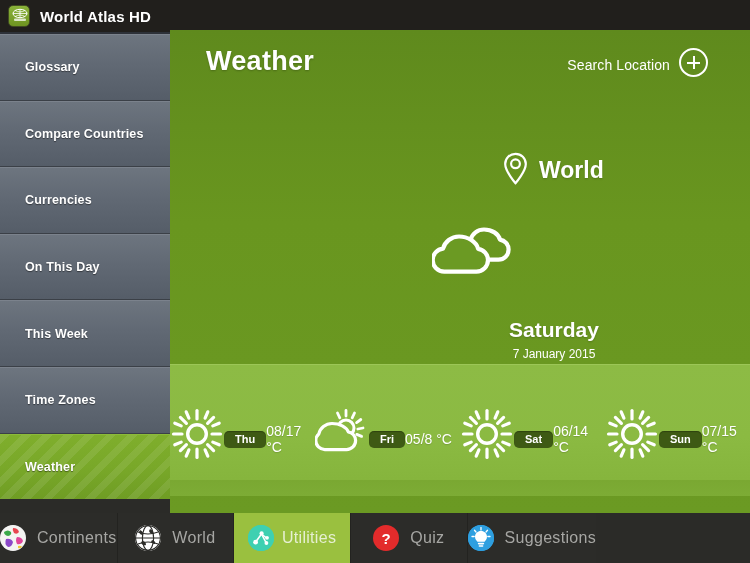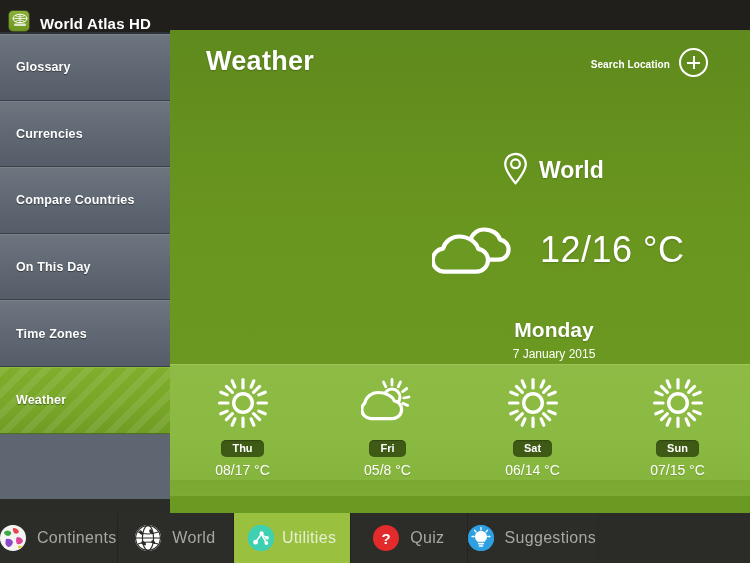--- a/index.html
+++ b/index.html
@@ -12,21 +12,21 @@
   #app {
     position: relative;
     width: 750px; height: 563px;
     background: #2b2b28;
   }
 
   
   #titlebar {
     position: absolute; left: 0; top: 0; width: 750px; height: 32px;
     background: #211f1c;
-    display: flex; align-items: flex-end;
+    display: flex; align-items: center;
   }
   #app-icon {
     width: 22px; height: 22px; margin-left: 8px; margin-right: 10px;
     border-radius: 5px;
     background: linear-gradient(to bottom, #8ab23a 0%, #6e9421 100%);
     border: 1px solid #404a21;
     position: relative; overflow: hidden;
     flex: none;
   }
   #app-icon svg { position: absolute; left: 2px; top: 1px; }
@@ -38,21 +38,21 @@
   
   #sidebar {
     position: absolute; left: 0; top: 32px; width: 170px; height: 481px;
     background: #5e6671;
     border-top: 2px solid #2d3138;
   }
   .side-item {
     position: relative;
     height: 66.6px;
     display: flex; align-items: center;
-    padding-left: 16px;
+    padding-left: 25px;
     color: #ffffff;
     font-size: 12.5px; font-weight: bold;
     letter-spacing: .15px;
     background: linear-gradient(to bottom, #6d757f 0%, #616974 45%, #555d68 100%);
     border-bottom: 1px solid #3b4047;
     border-top: 1px solid #7b828c;
     text-shadow: 0 1px 1px rgba(0,0,0,.45);
   }
   .side-item.active {
     background:
@@ -82,21 +82,21 @@
     color: #ffffff; font-size: 27px; font-weight: bold;
     letter-spacing: .3px;
     text-shadow: 0 1px 2px rgba(0,0,0,.22);
   }
   #search-location {
     position: absolute; right: 42px; top: 22px;
     display: flex; align-items: center; gap: 9px;
     cursor: pointer;
   }
   #search-location-label {
-    color: #ffffff; font-size: 10px; font-weight: bold;
+    color: #ffffff; font-size: 14px; font-weight: normal;
     letter-spacing: .1px;
   }
   .plus-circle {
     width: 29px; height: 29px; border-radius: 50%;
     border: 2.2px solid #ffffff;
     position: relative; flex: none;
     margin-top: -4px;
   }
   .plus-circle::before, .plus-circle::after {
     content: ""; position: absolute; background: #ffffff;
@@ -146,21 +146,21 @@
 
   
   #forecast {
     position: absolute; left: 0; top: 334px; width: 580px; height: 132px;
     background: linear-gradient(to bottom, #8dbb45 0%, #8bba42 55%, #84b33b 100%);
     border-top: 1px solid #9cc657;
     display: flex;
   }
   .fc-cell {
     flex: 1 1 0;
-    display: flex; flex-direction: column; align-items: center;
+    display: flex; flex-direction: row; align-items: center;
     padding-top: 11px;
   }
   .fc-day-pill {
     margin-top: 6px;
     background: #3e5a14;
     border-radius: 5px;
     padding: 2px 11px 3px 11px;
     color: #ffffff; font-size: 11px; font-weight: bold;
     box-shadow: inset 0 1px 1px rgba(0,0,0,.25);
   }
@@ -216,27 +216,30 @@
       </svg>
     </div>
     <div id="app-title">World Atlas HD</div>
   </div>
 
   <div id="sidebar">
     <div class="side-item">
         <span>Glossary</span>
       </div>
     <div class="side-item">
+        <span>Compare Countries</span>
+      </div>
+    <div class="side-item">
         <span>Currencies</span>
       </div>
     <div class="side-item">
-        <span>Compare Countries</span>
-      </div>
-    <div class="side-item">
         <span>On This Day</span>
+      </div>
+    <div class="side-item">
+        <span>This Week</span>
       </div>
     <div class="side-item">
         <span>Time Zones</span>
       </div>
     <div class="side-item active">
         <span>Weather</span>
       </div>
     <div id="sidebar-bottom-cap"></div>
   </div>
 
@@ -266,25 +269,24 @@
       <span>
         <svg width="86" height="52" viewBox="0 0 86 52">
           <path d="M52 7.5 C45.6 7.5 40.2 11.8 38.7 17.6 C33.6 18.1 29.6 22.4 29.6 27.6
                    C29.6 33.2 34.1 37.7 39.7 37.7 L66.5 37.7 C72.1 37.7 76.6 33.2 76.6 27.6
                    C76.6 22.5 72.8 18.3 67.9 17.6 C66.6 11.8 59.9 7.5 52 7.5 Z" fill="none" stroke="#ffffff" stroke-width="4.2" stroke-linejoin="round"></path>
           <path d="M27 14.5 C19.3 14.5 12.8 19.7 11 26.7 C5.2 27.3 0.7 32.2 0.7 38.1
                    C0.7 44.5 5.9 49.6 12.3 49.6 L44.4 49.6 C50.8 49.6 56 44.5 56 38.1
                    C56 32.3 51.7 27.5 46.1 26.8 C44.5 19.8 35.9 14.5 27 14.5 Z" fill="#6b9a23" stroke="#ffffff" stroke-width="4.2" stroke-linejoin="round"></path>
         </svg>
       </span>
-      <span id="current-temp">12/16 °C</span>
     </div>
 
     <div id="day-block">
-      <div id="day-name">Monday</div>
+      <div id="day-name">Saturday</div>
       <div id="day-date">7 January 2015</div>
     </div>
 
 
     <div id="forecast">
 
       <div class="fc-cell">
         <span>
           <svg width="54" height="54" viewBox="0 0 54 54">
             <circle cx="27" cy="27" r="9.3" fill="none" stroke="#ffffff" stroke-width="3.4"></circle>

